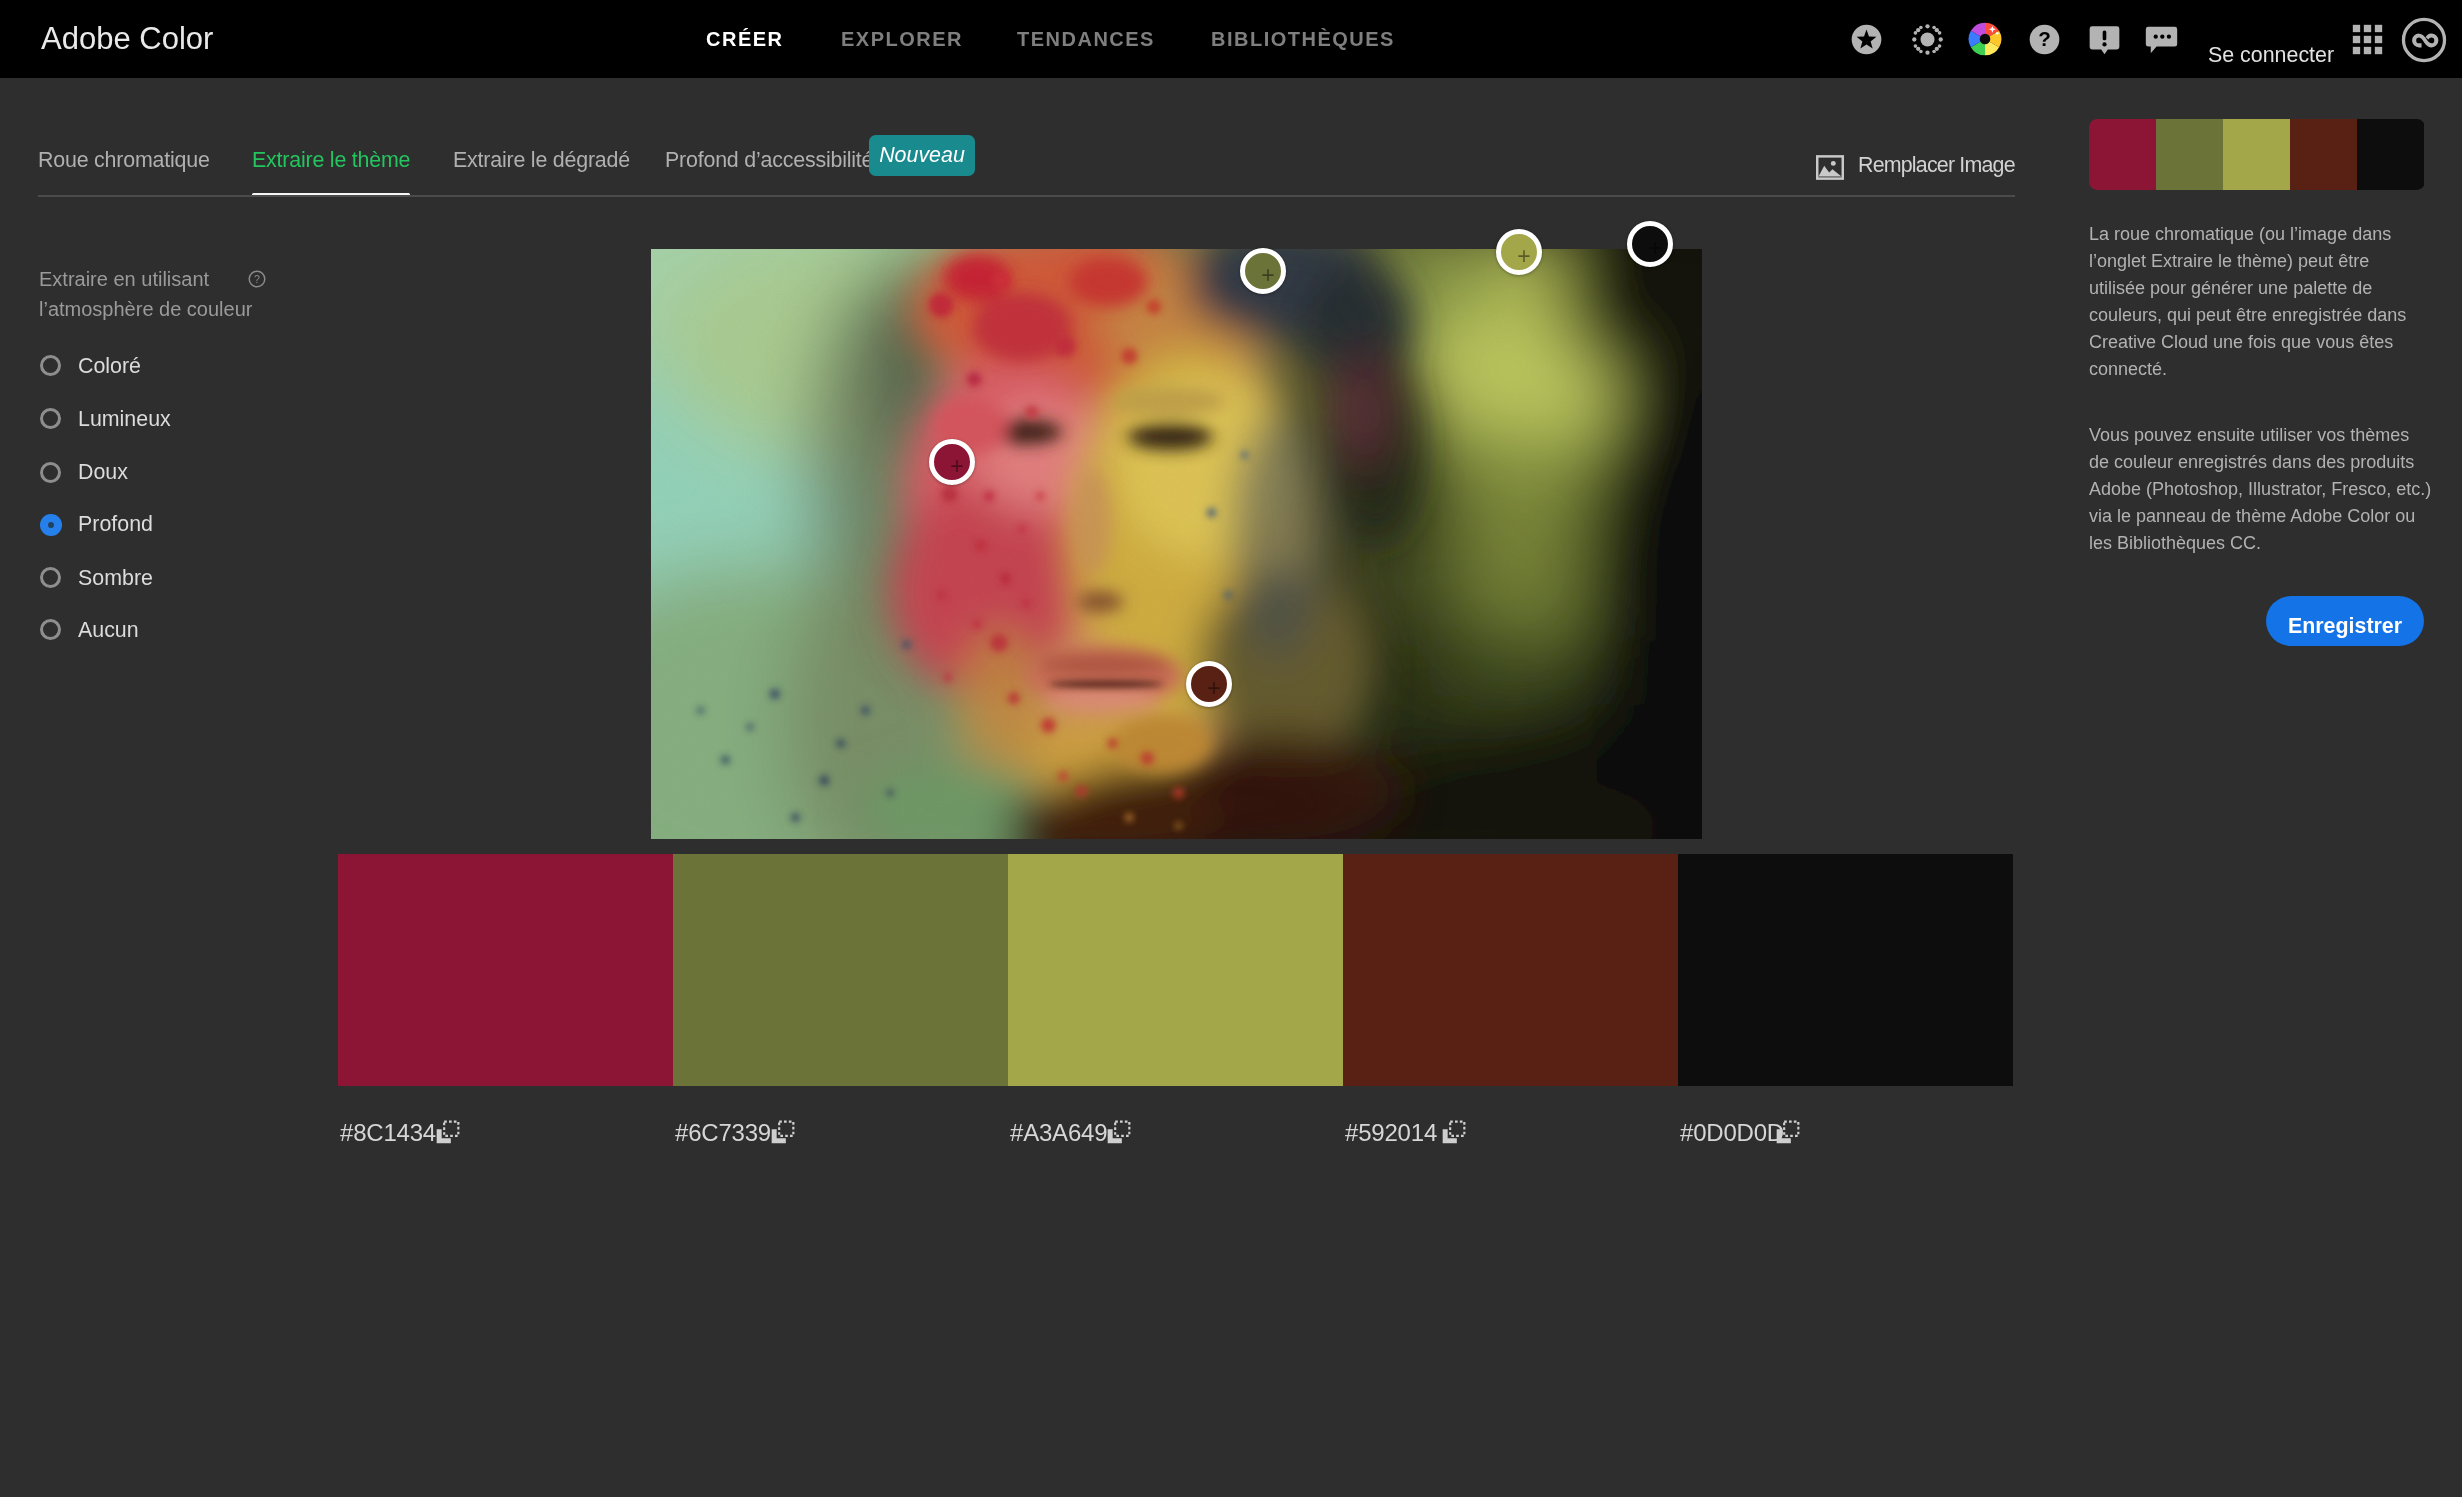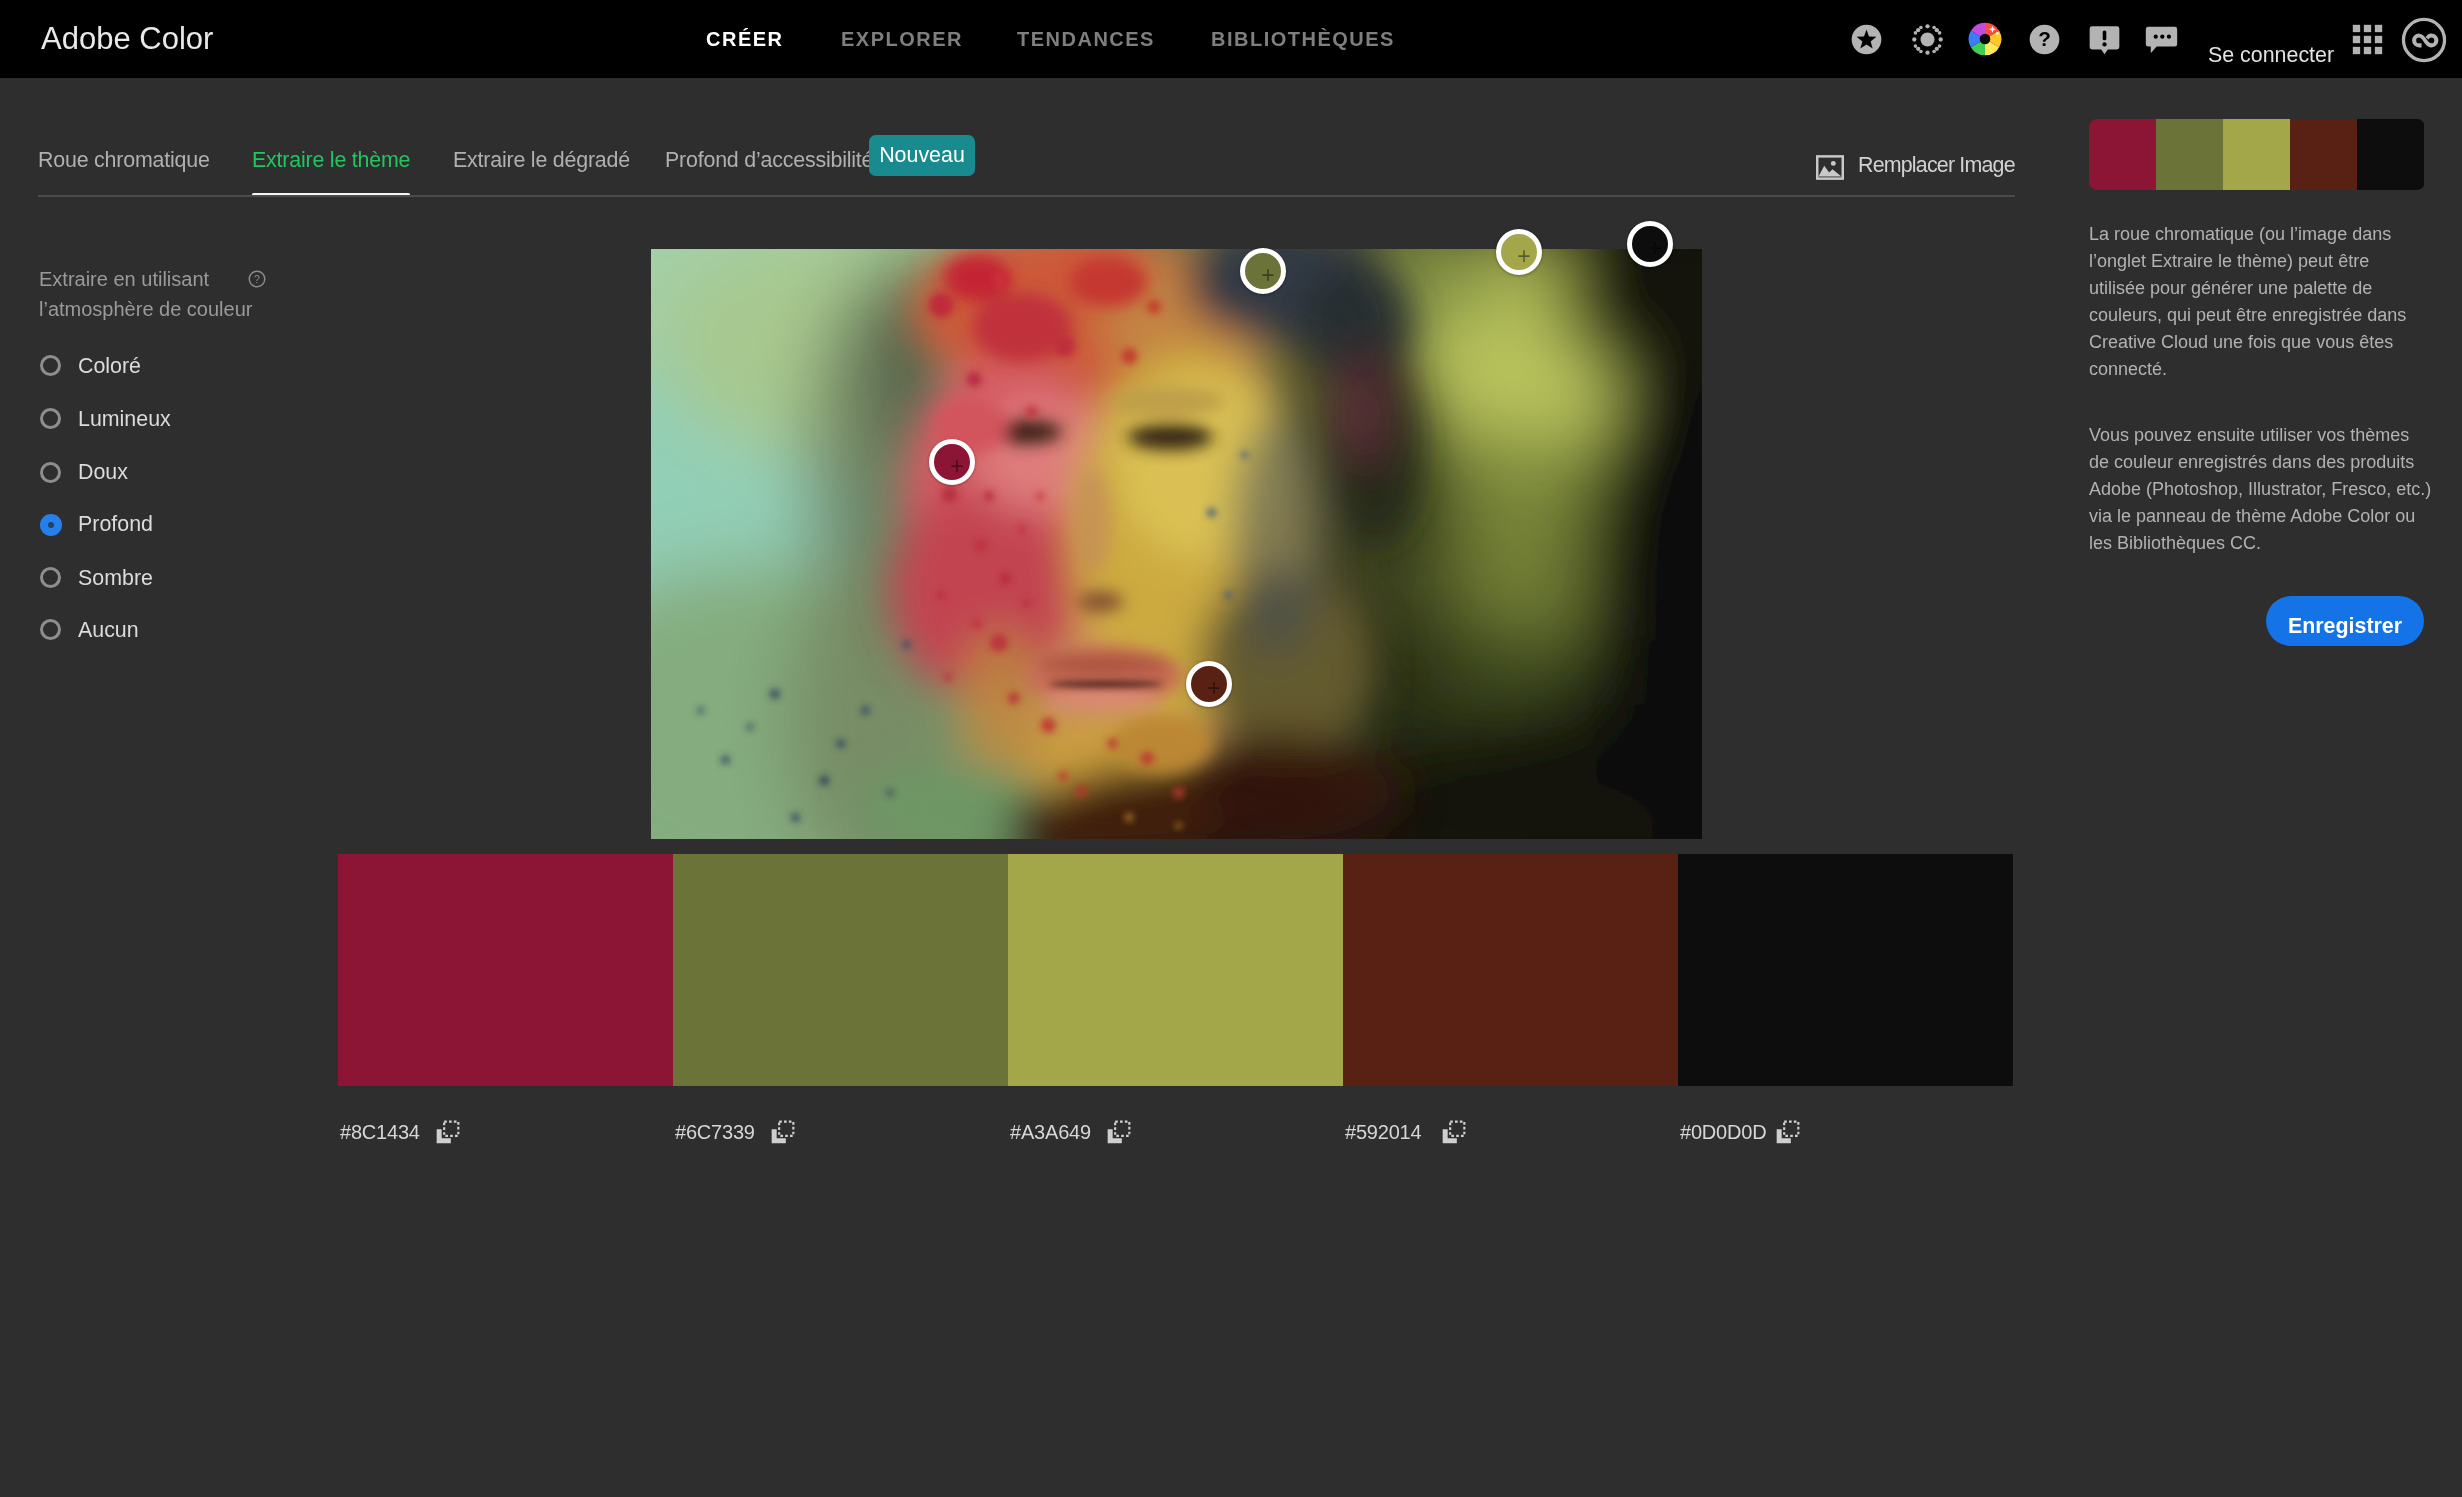--- a/index.html
+++ b/index.html
@@ -11,39 +11,39 @@
   #logo { position:absolute; left:41px; top:0; height:78px; line-height:78px; color:#e9e9e9; font-size:31px; letter-spacing:0; }
   .navitem { position:absolute; top:0; height:78px; line-height:79px; font-weight:bold; letter-spacing:1.5px; font-size:20px; color:#7f7f7f; }
   .navitem.active { color:#ffffff; }
   .nicon { position:absolute; top:0; }
 
   
   .tab { position:absolute; top:145px; height:30px; line-height:30px; font-size:21.4px; letter-spacing:-0.2px; color:#b0b0b0; }
   .tab.active { color:#22c55e; }
   #underline { position:absolute; left:252px; top:193px; width:158px; height:3.3px; background:#f5f5f5; border-radius:1.6px; }
   #divider { position:absolute; left:38px; top:195px; width:1977px; height:1.6px; background:#4b4b4b; }
-  #badge { position:absolute; left:869px; top:135px; width:106px; height:41px; border-radius:6.6px; background:#198a8e; color:#fff; font-size:21.4px; text-align:center; line-height:41px; }
+  #badge { position:absolute; left:869px; top:135px; width:106px; height:41px; border-radius:6.6px; background:#198a8e; color:#fff; font-size:21.4px; text-align:center; line-height:41px;font-style:italic; }
   #replace { position:absolute; left:1816px; top:149px; height:33px; color:#d2d2d2; font-size:21.4px; letter-spacing:-0.8px; line-height:33px; }
 
   
   #optTitle { position:absolute; left:39px; top:264px; font-size:20px; color:#9a9a9a; line-height:30px; }
   .radio { position:absolute; left:40px; width:21.4px; height:21.4px; border:3.3px solid #8e8e8e; border-radius:50%; }
   .radio.sel { border:none; width:22px; height:22px; background:#2680eb; }
   .radio.sel::after { content:""; position:absolute; left:8.2px; top:8.2px; width:5.8px; height:5.8px; border-radius:50%; background:#21435f; }
   .rlabel { position:absolute; left:78px; height:28px; line-height:28px; font-size:21.4px; color:#dcdcdc; }
 
   
   #photo { position:absolute; left:651px; top:249px; width:1051px; height:590px; }
   .marker { position:absolute; width:46px; height:46px; border:5px solid #fff; border-radius:50%; box-shadow:0 0.8px 3.3px rgba(0,0,0,.35); }
   .marker::after { content:"+"; position:absolute; left:0; top:0; width:46px; height:46px; line-height:45px; text-align:center; font-size:23px; color:rgba(0,0,0,.45); font-weight:400; }
 
   
   #swatches { position:absolute; left:338px; top:854px; width:1676px; height:232px; display:flex; }
   #swatches div { width:335px; height:232px; }
-  .hexrow { position:absolute; top:1120px; font-size:20px; letter-spacing:-0.2px; color:#d6d6d6; height:25px; line-height:25px; }
+  .hexrow { position:absolute; top:1120px; font-size:24px; letter-spacing:-0.2px; color:#d6d6d6; height:25px; line-height:25px; }
   .copyicon { position:absolute; top:1120px; width:25px; height:25px; }
 
   
   #palette { position:absolute; left:2089px; top:119px; width:336px; height:71px; border-radius:8.2px; overflow:hidden; display:flex; }
   #palette div { width:67px; height:71px; }
   .para { position:absolute; left:2089px; width:379px; font-size:18px; line-height:27px; color:#b2b2b2; letter-spacing:0; }
   #saveBtn { position:absolute; left:2266px; top:596px; width:158px; height:50px; border-radius:30.5px; background:#1473e6; color:#fff; font-size:21.4px; font-weight:bold; text-align:center; line-height:60px; }
 </style>
 </head>
 <body>

